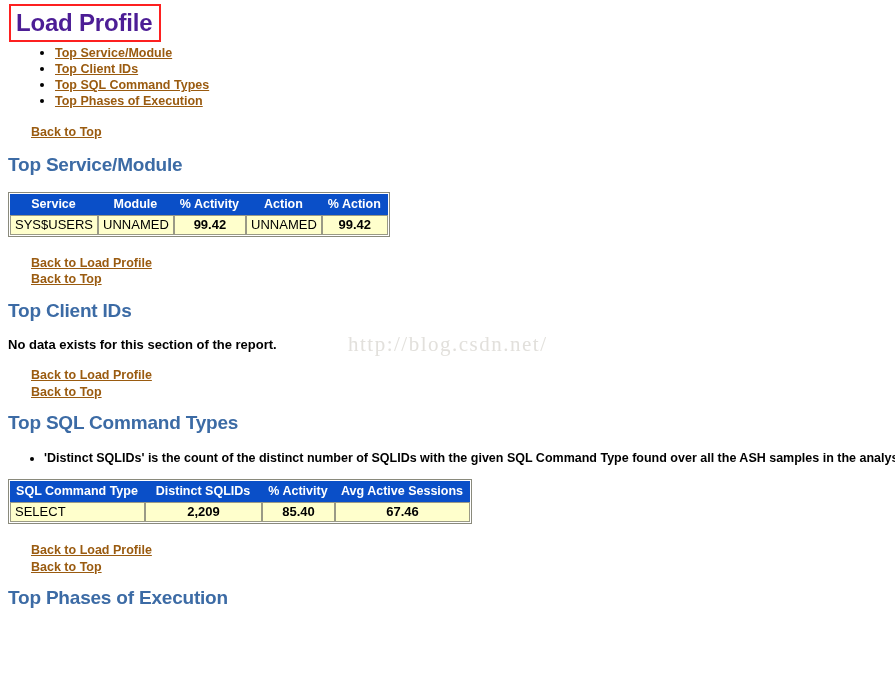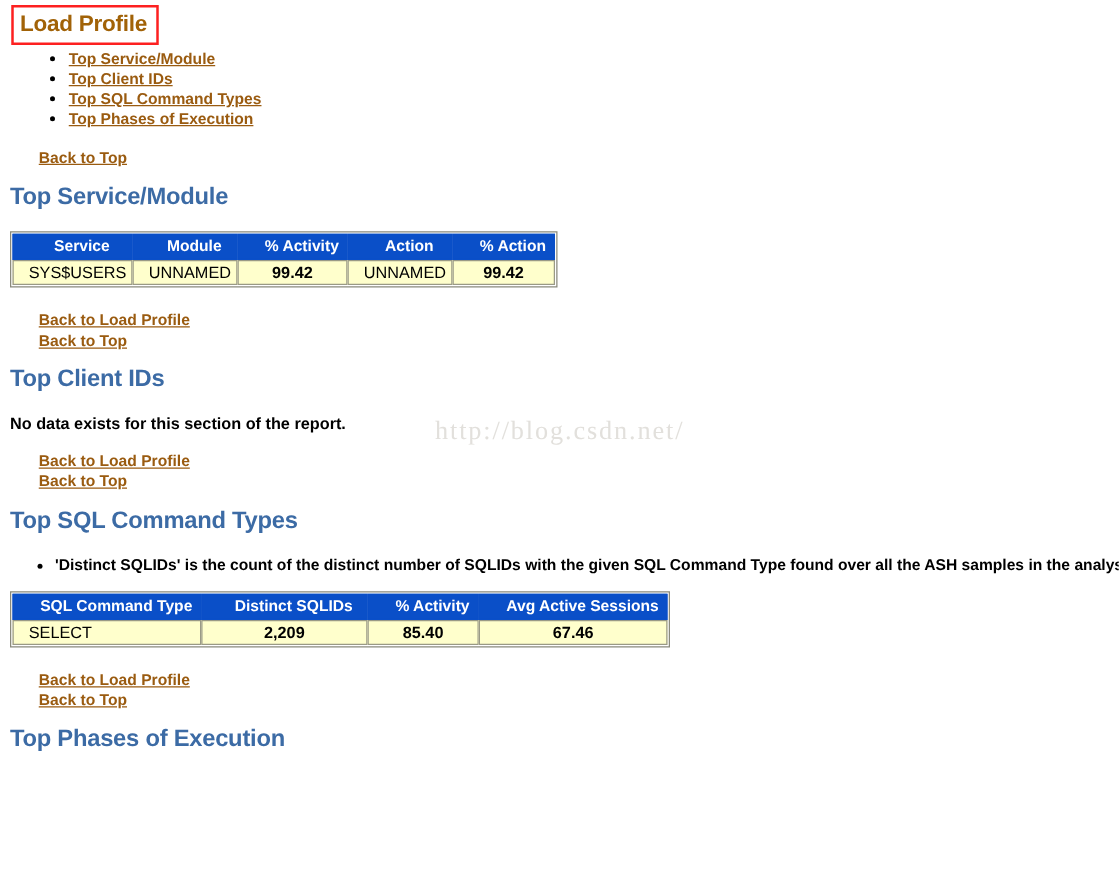--- a/index.html
+++ b/index.html
@@ -37,23 +37,23 @@
     user-select: none;
   }
 
   
   .main-title-wrap {
     position: relative;
     display: inline-block;
     margin: 9px 0 0 5px;
   }
   .main-title {
-    font-size: 18px;
-    font-weight: bold;
-    color: #a16207;
+    font-size: 24px;
+    font-weight: bold;
+    color: #4c1d95;
     line-height: 1.1;
     padding: 1px 4px 2px 3px;
     letter-spacing: -0.2px;
   }
   .annotation-box {
     position: absolute;
     left: -4px;
     top: -5px;
     right: -5px;
     bottom: -4px;
@@ -121,32 +121,32 @@
     background: #ffffff;
     padding: 1px;
     font-size: 13px;
   }
   table.rpt th {
     background: #0a4fc8;
     color: #ffffff;
     font-weight: bold;
     font-size: 12.5px;
     text-align: center;
-    padding: 2px 6px 3px 21px;
+    padding: 2px 6px 3px 5px;
     border: 1px solid #0a4fc8;
     white-space: nowrap;
   }
   table.rpt td {
     border: 1px solid #9a9a86;
     padding: 1px 4px 2px 4px;
     font-size: 13px;
     white-space: nowrap;
     color: #000;
   }
-  table.rpt td.txt { text-align: left; padding-left: 12px; }
+  table.rpt td.txt { text-align: left; }
   table.rpt td.num { text-align: center; font-weight: bold; }
   tr.rowfill td { background: #ffffcc; }
   tr.rowplain td { background: #ffffff; }
 </style>
 </head>
 <body>
 
 <div class="watermark">http://blog.csdn.net/</div>
 
 <div class="page">

